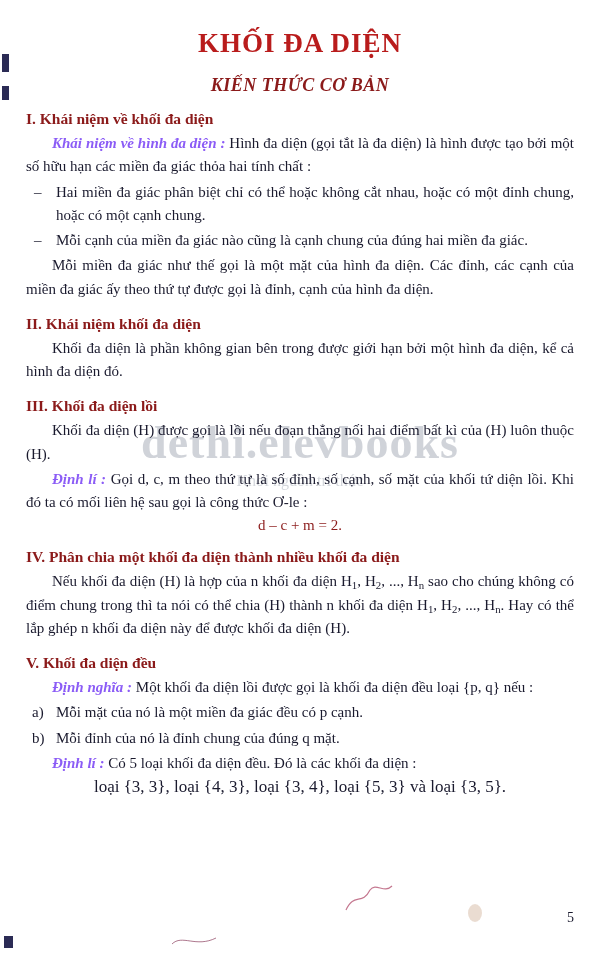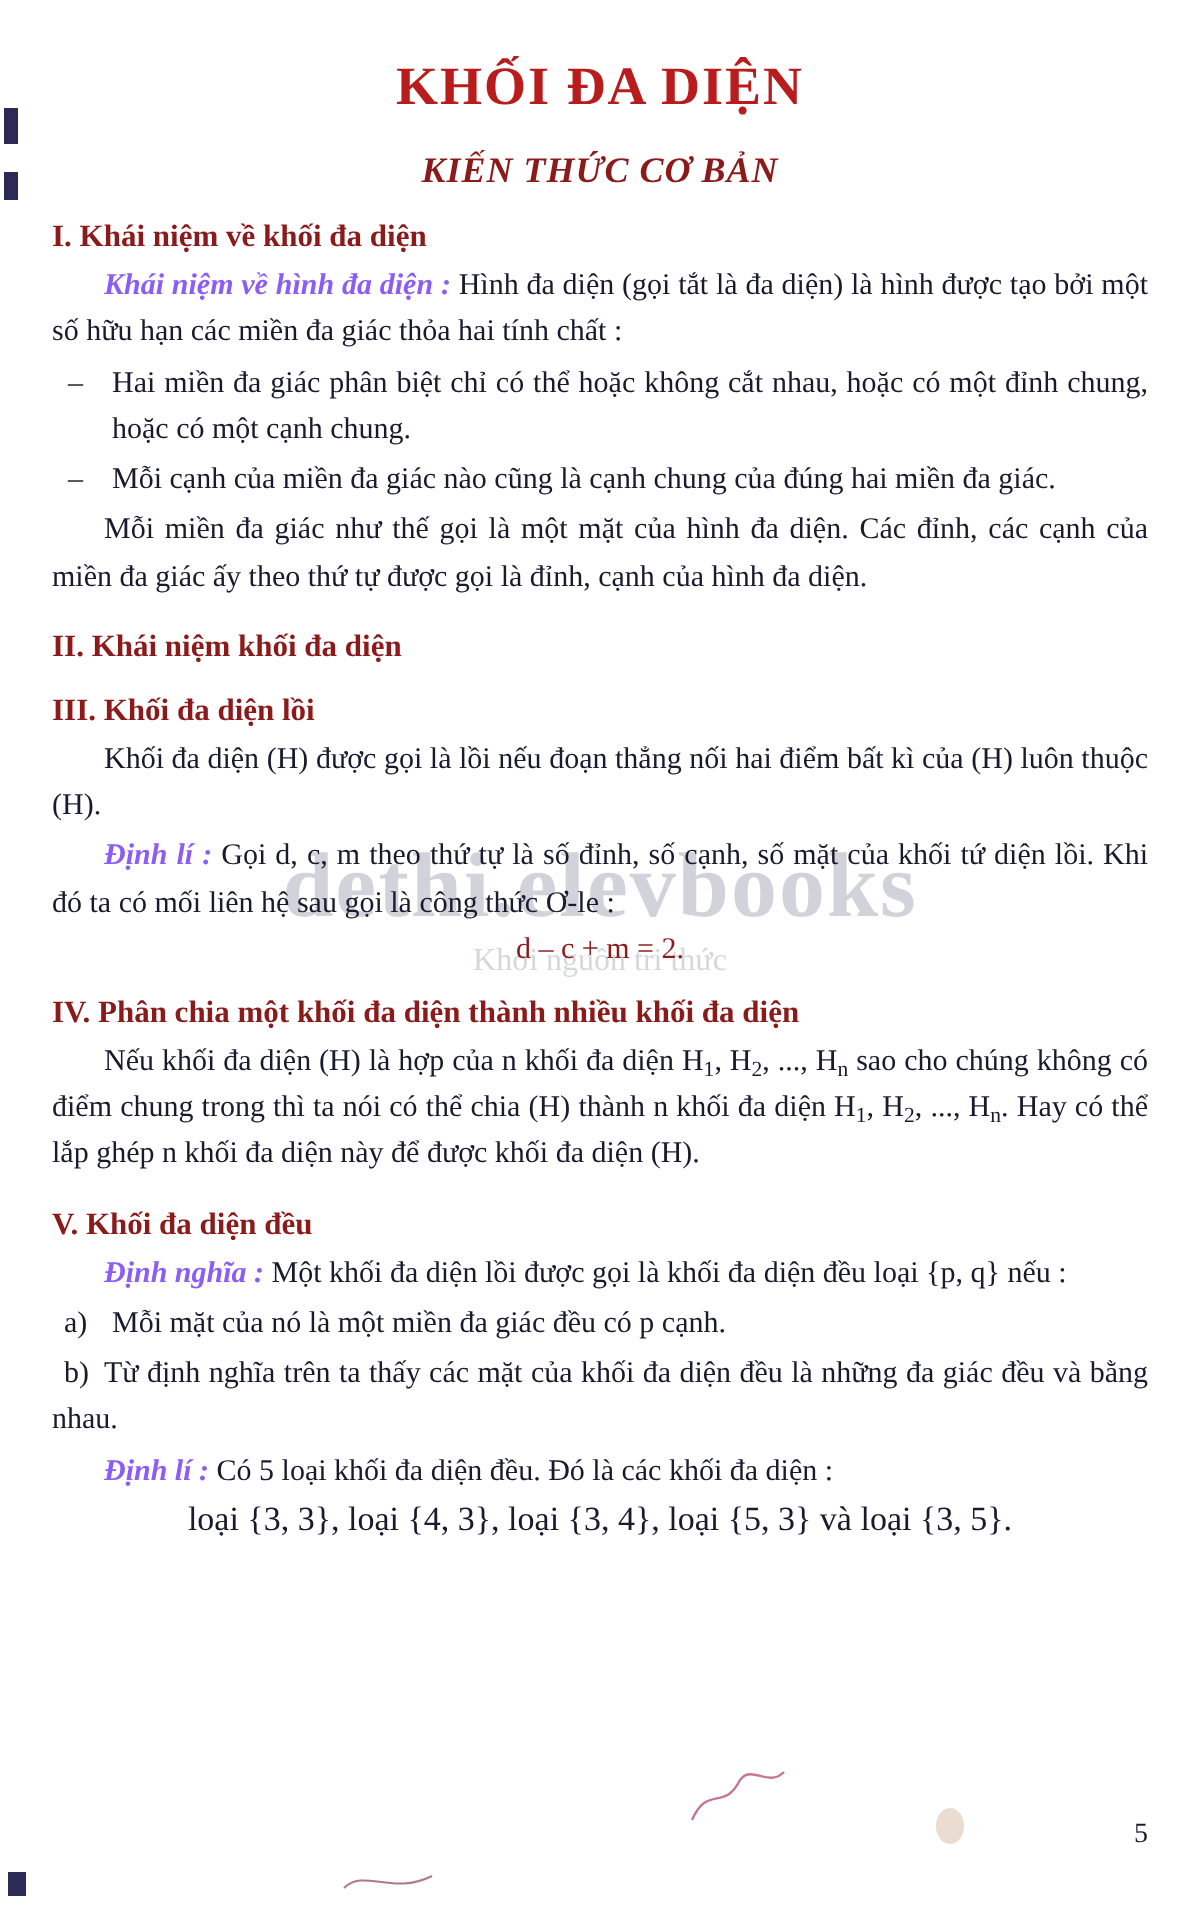--- a/index.html
+++ b/index.html
@@ -164,20 +164,21 @@
       <span class="dash">–</span>
       <span>Hai miền đa giác phân biệt chỉ có thể hoặc không cắt nhau, hoặc có một đỉnh chung, hoặc có một cạnh chung.</span>
     </p>
     <p class="body hang">
       <span class="dash">–</span>
       <span>Mỗi cạnh của miền đa giác nào cũng là cạnh chung của đúng hai miền đa giác.</span>
     </p>
     <p class="body indent">Mỗi miền đa giác như thế gọi là một mặt của hình đa diện. Các đỉnh, các cạnh của miền đa giác ấy theo thứ tự được gọi là đỉnh, cạnh của hình đa diện.</p>
 
     <h3 class="section">II. Khái niệm khối đa diện</h3>
+    <p class="body indent">Khối đa diện là phần không gian bên trong được giới hạn bởi một hình đa diện, kể cả hình đa diện đó.</p>
 
     <h3 class="section">III. Khối đa diện lồi</h3>
     <p class="body indent">Khối đa diện (H) được gọi là lồi nếu đoạn thẳng nối hai điểm bất kì của (H) luôn thuộc (H).</p>
     <p class="body indent">
       <span class="term">Định lí :</span>
       <span>Gọi d, c, m theo thứ tự là số đỉnh, số cạnh, số mặt của khối tứ diện lồi. Khi đó ta có mối liên hệ sau gọi là công thức Ơ-le :</span>
     </p>
     <p class="formula">d – c + m = 2.</p>
 
     <h3 class="section">IV. Phân chia một khối đa diện thành nhiều khối đa diện</h3>
@@ -187,22 +188,22 @@
     <p class="body indent">
       <span class="term">Định nghĩa :</span>
       <span>Một khối đa diện lồi được gọi là khối đa diện đều loại {p, q} nếu :</span>
     </p>
     <p class="body lettered">
       <span class="lbl">a)</span>
       <span>Mỗi mặt của nó là một miền đa giác đều có p cạnh.</span>
     </p>
     <p class="body lettered">
       <span class="lbl">b)</span>
-    </p>
-    <p class="body indent">Từ định nghĩa trên ta thấy các mặt của khối đa diện đều là những đa giác đều và bằng nhau.</p>
+      <span>Mỗi đỉnh của nó là đỉnh chung của đúng q mặt.</span>
+    </p>
     <p class="body indent">
       <span class="term">Định lí :</span>
       <span>Có 5 loại khối đa diện đều. Đó là các khối đa diện :</span>
     </p>
     <p class="centered-line">loại {3, 3}, loại {4, 3}, loại {3, 4}, loại {5, 3} và loại {3, 5}.</p>
 
   </div>
 
   <svg class="scribble" style="left:340px; top:880px;" width="60" height="40" viewBox="0 0 60 40">
     <path d="M6 30 C 14 12, 22 26, 30 10 C 36 2, 44 14, 52 6" stroke="#b04a6a" stroke-width="1.2" fill="none" opacity="0.75"></path>

